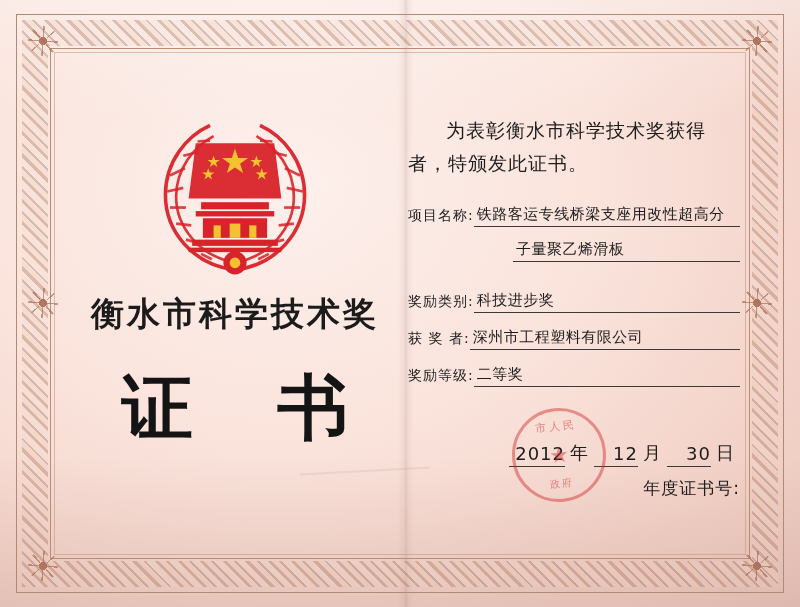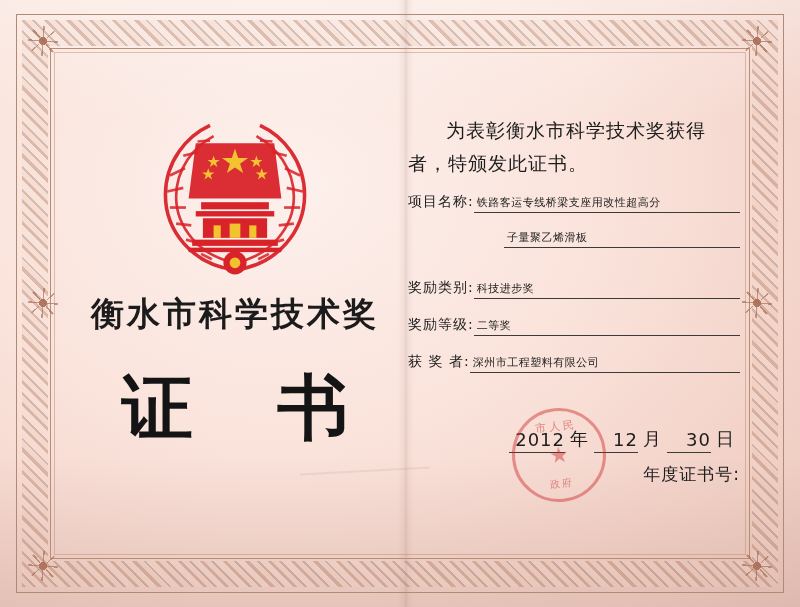--- a/index.html
+++ b/index.html
@@ -152,45 +152,46 @@
     right: 0px;
     top: 56px;
     width: 332px;
     color: #1d1d1d;
   }
   .citation {
     font-size: 19px;
     line-height: 33px;
     letter-spacing: 1px;
     text-indent: 38px;
+    margin-bottom: 14px;
   }
   .field-row {
     display: flex;
     align-items: flex-end;
     margin-bottom: 4px;
     height: 33px;
   }
   .field-label {
     font-size: 14px;
     letter-spacing: 1px;
     white-space: nowrap;
     flex: 0 0 auto;
     padding-bottom: 2px;
   }
   .field-value {
     flex: 1 1 auto;
-    font-size: 11px;
+    font-size: 15px;
     letter-spacing: .5px;
     border-bottom: 1px solid #3a3a3a;
     padding: 0 2px 2px 3px;
     white-space: nowrap;
     overflow: hidden;
   }
   .field-value.cont {
-    margin-left: 8px;
+    margin-left: 17px;
   }
   .cont-row {
     display: flex;
     margin-bottom: 4px;
     height: 31px;
     align-items: flex-end;
   }
   .cont-pad { flex: 0 0 88px; }
 
   
@@ -364,27 +365,27 @@
         <span class="cont-pad"></span>
         <span class="field-value cont">子量聚乙烯滑板</span>
       </div>
 
       <div class="field-row" style="margin-top:18px;">
         <span class="field-label">奖励类别:</span>
         <span class="field-value">科技进步奖</span>
       </div>
 
       <div class="field-row">
+        <span class="field-label">获 奖 者:</span>
+        <span class="field-value">深州市工程塑料有限公司</span>
+      </div>
+
+      <div class="field-row">
         <span class="field-label">奖励等级:</span>
         <span class="field-value">二等奖</span>
-      </div>
-
-      <div class="field-row">
-        <span class="field-label">获 奖 者:</span>
-        <span class="field-value">深州市工程塑料有限公司</span>
       </div>
 
       <div class="date-row">
         <span class="date-seg y">2012</span>
         <span class="date-unit">年</span>
         <span class="date-seg">12</span>
         <span class="date-unit">月</span>
         <span class="date-seg">30</span>
         <span class="date-unit">日</span>
       </div>

